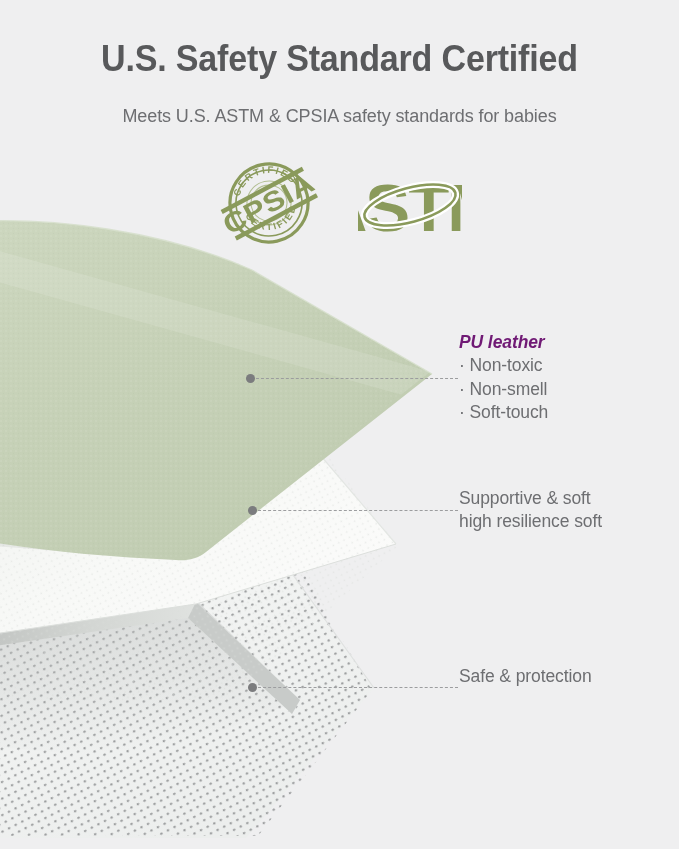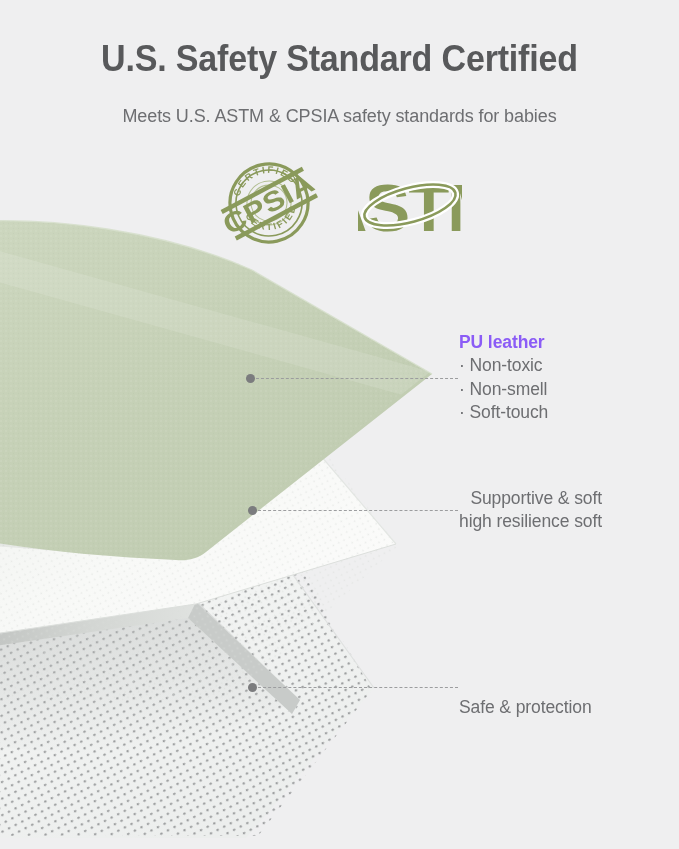--- a/index.html
+++ b/index.html
@@ -78,22 +78,23 @@
     position: absolute;
     z-index: 50;
     color: #6d6e71;
     font-size: 17.5px;
     line-height: 1.33;
     letter-spacing: -0.1px;
     white-space: nowrap;
   }
   .callout .title {
     font-weight: bold;
-    color: #8b5cf6;
+    color: #701a75;
     display: block;
+    font-style: italic;
   }
   .callout .line { display: block; }
 
   .leader {
     position: absolute;
     z-index: 45;
     height: 11px;
     display: flex;
     align-items: center;
   }
@@ -105,22 +106,22 @@
     flex: 0 0 auto;
   }
   .leader .dash {
     flex: 1 1 auto;
     height: 0;
     border-top: 1px dashed #9c9d9f;
     margin-left: 1px;
   }
 
   #callout-pu    { left: 459px; top: 331px; }
-  #callout-foam  { left: 459px; top: 487px; text-align: right; }
-  #callout-slip  { left: 459px; top: 665px; margin-top: 31px; }
+  #callout-foam  { left: 459px; top: 487px; }
+  #callout-slip  { left: 459px; top: 665px; }
 
   #leader-pu   { left: 246px; top: 373px; width: 212px; }
   #leader-foam { left: 248px; top: 505px; width: 210px; }
   #leader-slip { left: 248px; top: 682px; width: 210px; }
 </style>
 </head>
 <body>
 
 <div class="page">
 

